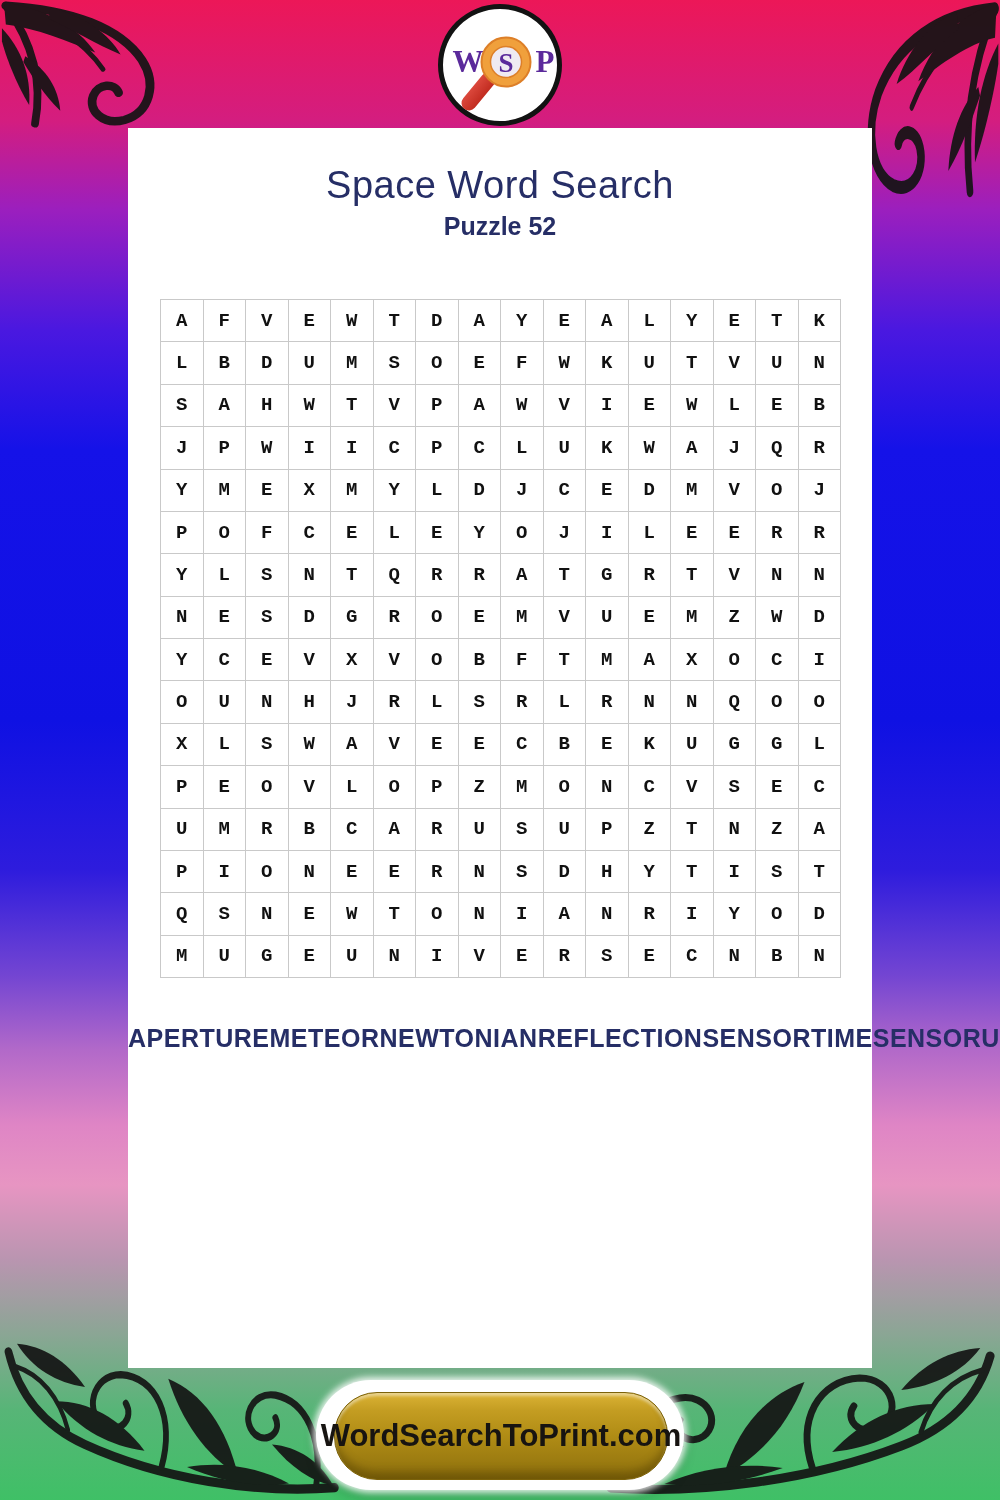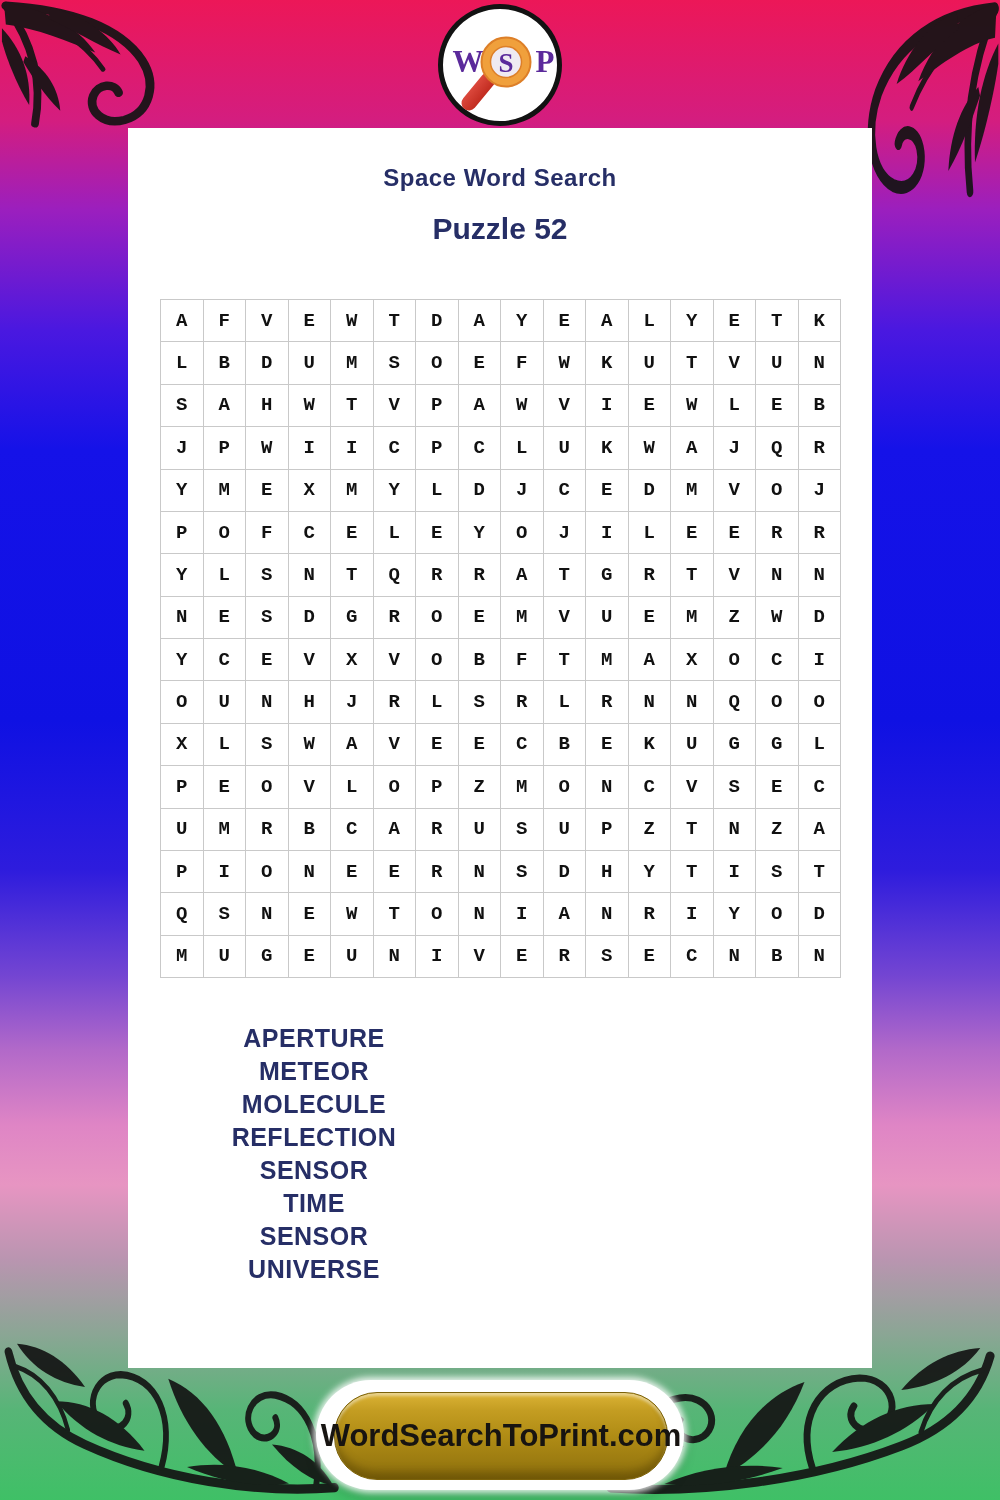--- a/index.html
+++ b/index.html
@@ -7,35 +7,35 @@
   .page{position:relative;width:1000px;height:1500px;overflow:hidden;
     background:linear-gradient(180deg,
       #ec1758 0%, #d41d7f 8%, #9b1fbe 14%, #4a18e0 22%, #1512e8 30%,
       #0f11e3 48%, #2e1cdd 58%, #7345d2 65%, #b269c9 70%, #df85c5 75%,
       #e795c2 79%, #b995b0 84%, #8aa694 89%, #57b577 94%, #3fc066 100%);}
   .ornament{position:absolute;opacity:.92;}
 
   
   .card{position:absolute;left:128px;top:128px;width:744px;height:1240px;background:#ffffff;}
   .title{position:absolute;top:36px;left:0;width:100%;text-align:center;
-    font-size:24px;font-weight:bold;color:#262e66;margin:0;letter-spacing:.5px;}
+    font-size:38px;font-weight:normal;color:#262e66;margin:0;letter-spacing:.5px;}
   .subtitle{position:absolute;top:84px;left:0;width:100%;text-align:center;
-    font-size:30px;font-weight:bold;color:#262e66;margin:0;}
+    font-size:25px;font-weight:bold;color:#262e66;margin:0;}
 
   
   .grid{position:absolute;left:32px;top:171px;width:680px;height:678px;
     display:grid;grid-template-columns:repeat(16,1fr);grid-template-rows:repeat(16,1fr);
     border-top:1px solid #c9c9c9;border-left:1px solid #c9c9c9;background:#fff;}
   .cell{border-right:1px solid #c9c9c9;border-bottom:1px solid #c9c9c9;
     display:flex;align-items:center;justify-content:center;
     font-family:"Liberation Mono",monospace;font-weight:bold;font-size:19px;color:#111111;}
 
   
   .words{position:absolute;left:0;top:894px;width:744px;display:flex;}
-  .word-col{width:372px;display:flex;flex-direction:column;align-items:center;}
+  .word-col{width:372px;display:flex;flex-direction:row;align-items:center;}
   .word{font-size:25px;font-weight:bold;color:#262e66;line-height:33px;letter-spacing:.5px;}
 
   
   .logo{position:absolute;left:438px;top:4px;width:124px;height:122px;}
   .logo-circle{position:absolute;left:0;top:0;width:114px;height:112px;background:#ffffff;
     border:5px solid #121212;border-radius:50%;}
   .logo-letter{position:absolute;transform:translate(-50%,-50%);
     font-family:"Liberation Serif",serif;font-weight:bold;font-size:31px;color:#5b2a9b;z-index:3;}
   .logo-svg{position:absolute;left:0;top:0;width:124px;height:122px;z-index:2;}
 
@@ -393,21 +393,21 @@
         <div class="cell">C</div>
         <div class="cell">N</div>
         <div class="cell">B</div>
         <div class="cell">N</div>
       </div>
 
     <div class="words">
       <div class="word-col" id="words-left">
           <div class="word">APERTURE</div>
           <div class="word">METEOR</div>
-          <div class="word">MOLECULE</div>
+          <div class="word">NEWTONIAN</div>
           <div class="word">REFLECTION</div>
           <div class="word">SENSOR</div>
           <div class="word">TIME</div>
           <div class="word">SENSOR</div>
           <div class="word">UNIVERSE</div>
         </div>
     </div>
   </div>
 
   <div class="halo">

